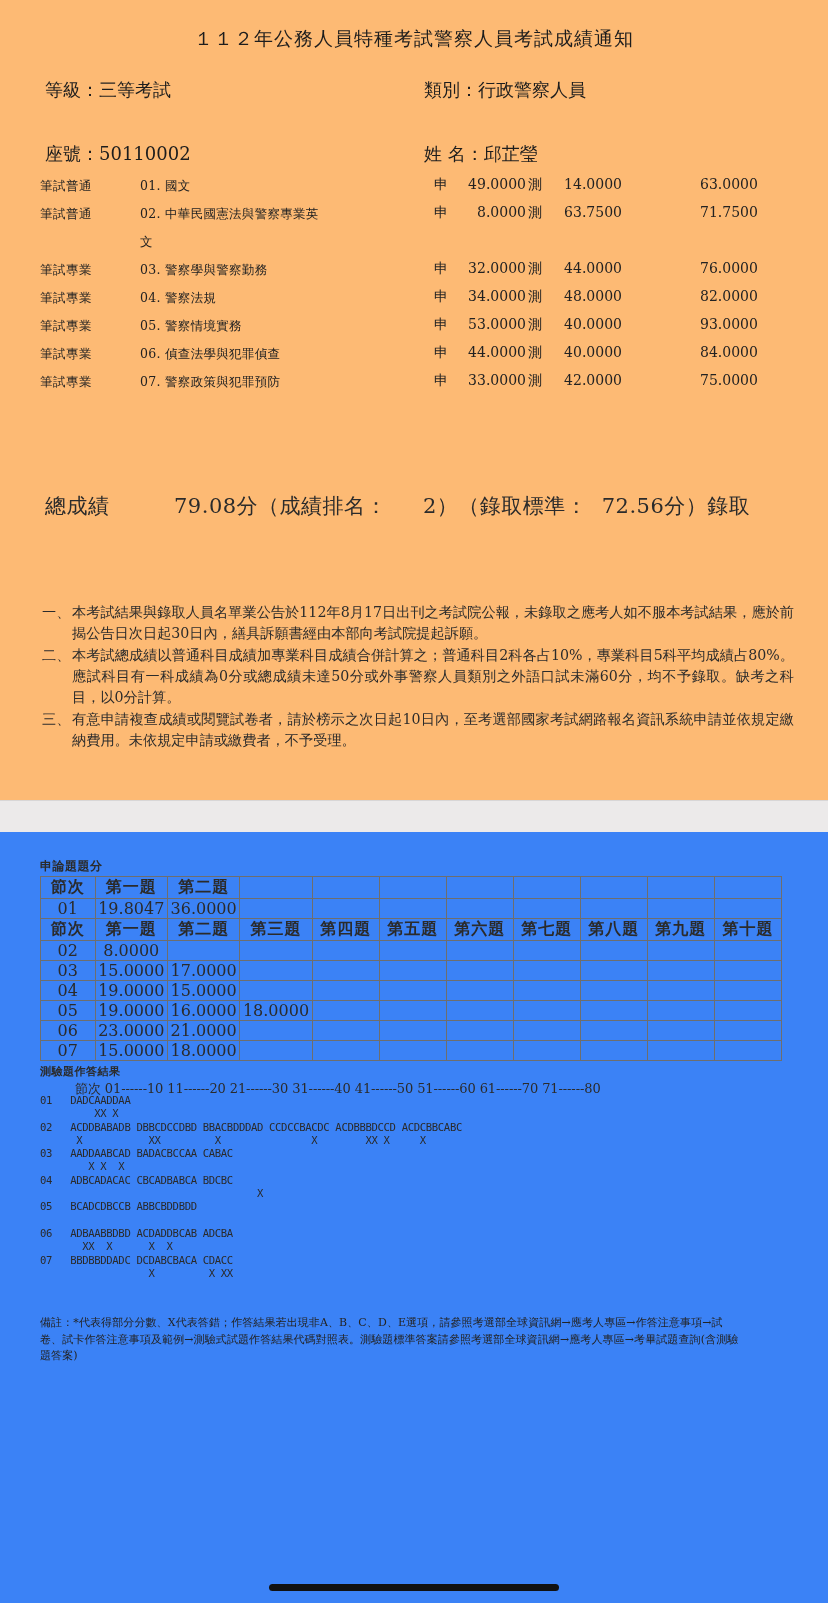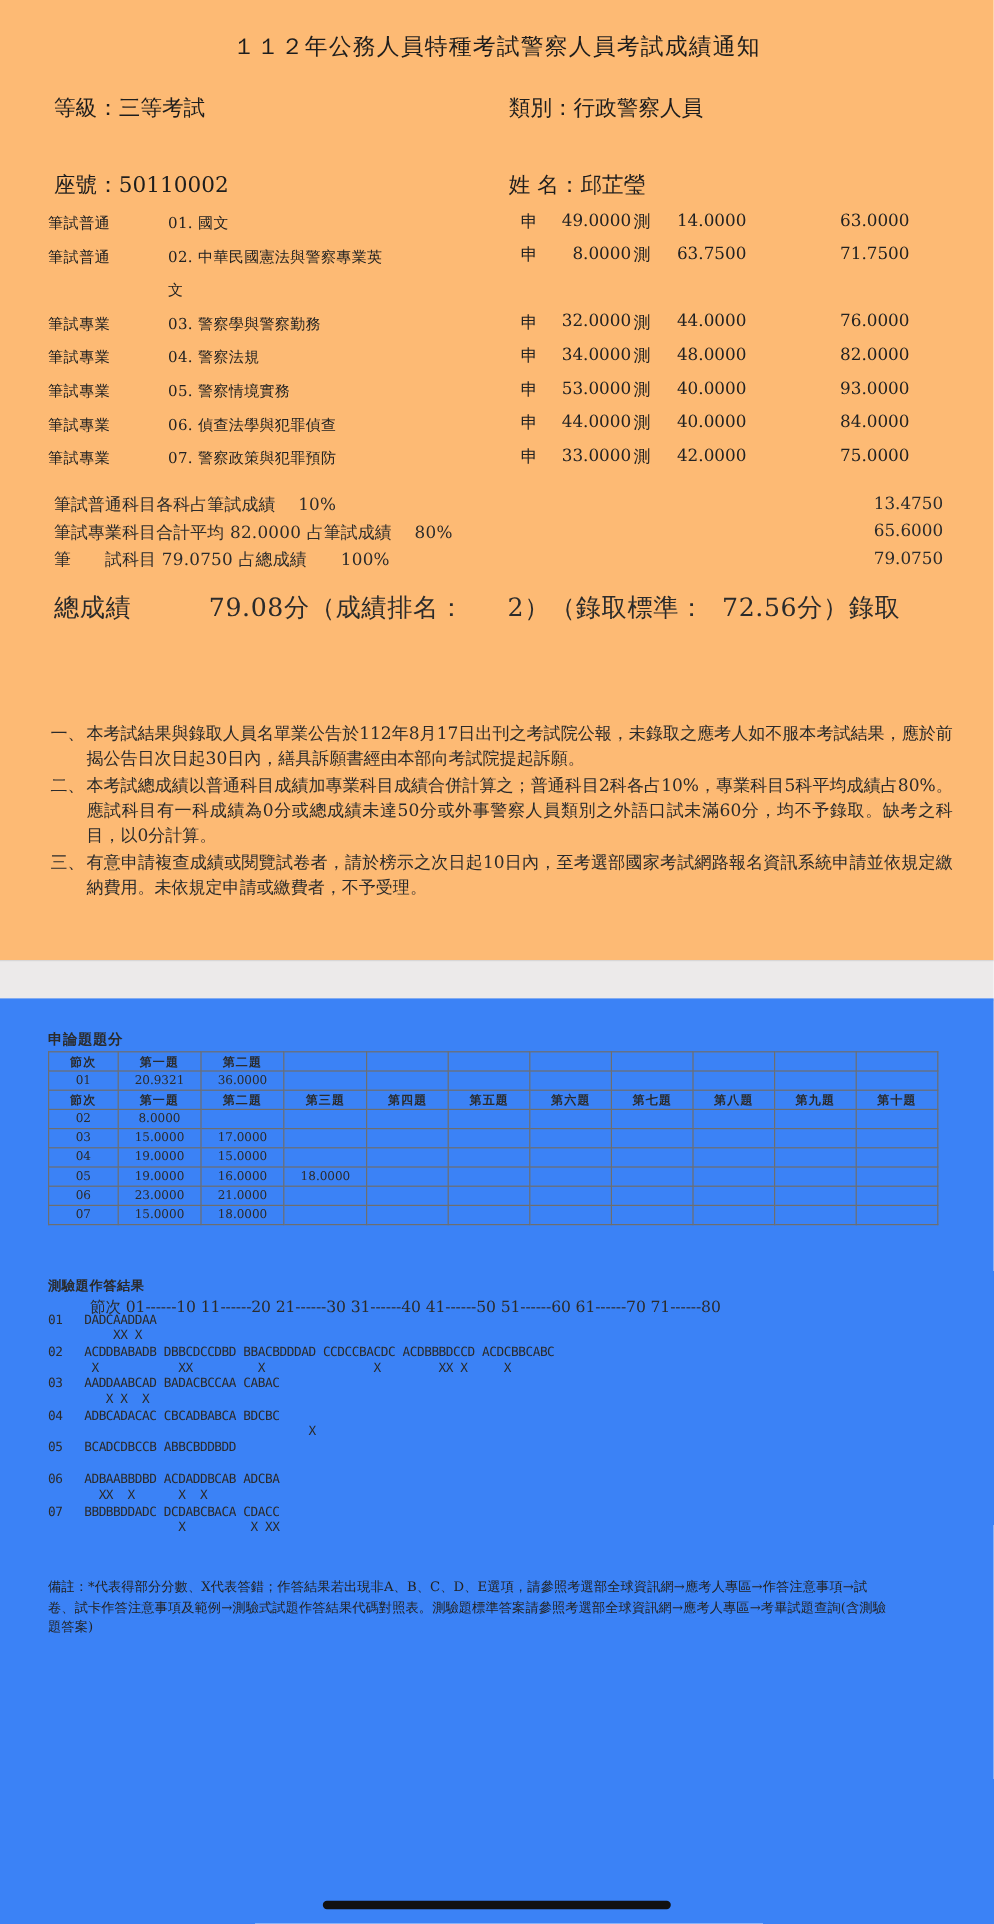--- a/index.html
+++ b/index.html
@@ -215,21 +215,21 @@
     font-size: 12px;
     font-weight: bold;
     letter-spacing: 0.5px;
   }
   table.essay {
     position: absolute;
     left: 40px;
     top: 44px;
     width: 742px;
     border-collapse: collapse;
-    font-size: 10px;
+    font-size: 16px;
   }
   table.essay td {
     border: 1px solid #6e6e6e;
     height: 15px;
     text-align: center;
     padding: 0 2px;
     color: #2b2b2b;
     white-space: nowrap;
   }
   table.essay td.hdr { font-weight: bold; letter-spacing: 1px; }
@@ -376,34 +376,20 @@
         <span class="subj-type">筆試專業</span>
         <span class="subj-name">07. 警察政策與犯罪預防</span>
         <span class="subj-shen">申</span>
         <span class="subj-shen-val">33.0000</span>
         <span class="subj-ce">測</span>
         <span class="subj-ce-val">42.0000</span>
         <span class="subj-total">75.0000</span>
       </div>
     </div>
 
-    <div class="summary">
-      <div class="sum-row">
-        <span class="sum-text">筆試普通科目各科占筆試成績　 10%</span>
-        <span class="sum-val">13.4750</span>
-      </div>
-      <div class="sum-row">
-        <span class="sum-text">筆試專業科目合計平均 82.0000 占筆試成績　 80%</span>
-        <span class="sum-val">65.6000</span>
-      </div>
-      <div class="sum-row">
-        <span class="sum-text">筆　　試科目 79.0750 占總成績　　100%</span>
-        <span class="sum-val">79.0750</span>
-      </div>
-    </div>
 
     <div class="final-row">總成績　　　79.08分（成績排名：　  2）（錄取標準：  72.56分）錄取</div>
 
     <div class="notes">
       <div class="note-item">
         <span class="note-num">一、</span>
         <span>本考試結果與錄取人員名單業公告於112年8月17日出刊之考試院公報，未錄取之應考人如不服本考試結果，應於前揭公告日次日起30日內，繕具訴願書經由本部向考試院提起訴願。</span>
       </div>
       <div class="note-item">
         <span class="note-num">二、</span>
@@ -432,21 +418,21 @@
         <td class="q"></td>
         <td class="q"></td>
         <td class="q"></td>
         <td class="q"></td>
         <td class="q"></td>
         <td class="q"></td>
         <td class="q"></td>
       </tr>
       <tr>
         <td class="sess">01</td>
-        <td>20.9321</td>
+        <td>19.8047</td>
         <td>36.0000</td>
         <td></td>
         <td></td>
         <td></td>
         <td></td>
         <td></td>
         <td></td>
         <td></td>
         <td></td>
       </tr>

